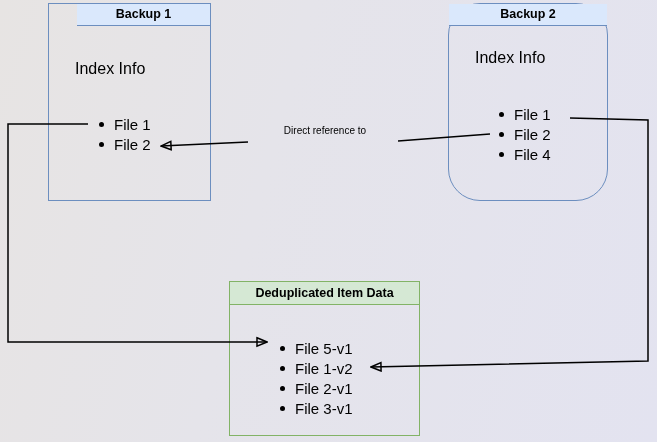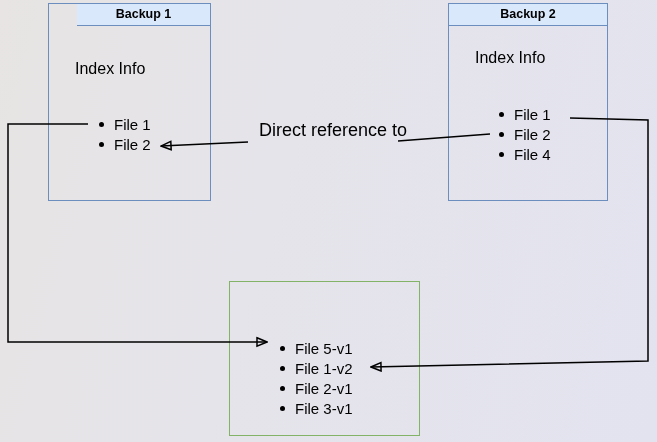--- a/index.html
+++ b/index.html
@@ -31,28 +31,28 @@
     position:absolute;left:26px;
     font-size:16px;white-space:nowrap;
   }
   .file-list{position:absolute;left:50px;}
   .file-row{height:20px;display:flex;align-items:center;}
   .bullet{width:5px;height:5px;border-radius:50%;background:#000;margin-right:10px;flex:none;}
   .file-label{font-size:15px;white-space:nowrap;}
   #backup1{left:48px;top:3px;width:163px;height:198px;padding-left:28px;}
   #backup1 .subtitle{top:56px;}
   #backup1 .file-list{top:110px;}
-  #backup2{left:448px;top:3px;width:160px;height:198px;}
+  #backup2{left:448px;top:3px;width:160px;height:198px;border-radius:32px;}
   #backup2 .subtitle{top:45px;}
   #backup2 .file-list{top:100px;}
   #dedup{left:229px;top:281px;width:191px;height:155px;}
   #dedup .file-list{top:56px;}
   #edge-label{
     position:absolute;left:243px;top:121px;width:164px;
-    text-align:right;font-size:18px;line-height:19px;
+    text-align:center;font-size:10px;line-height:19px;
     white-space:nowrap;
   }
   #connectors{
     position:absolute;left:0;top:0;width:657px;height:442px;
     pointer-events:none;
   }
   #connectors path{stroke:#000;stroke-width:1.5;fill:none;}
 </style>
 </head>
 <body>
@@ -87,20 +87,21 @@
         <span class="file-label">File 2</span>
       </div>
       <div class="file-row">
         <span class="bullet"></span>
         <span class="file-label">File 4</span>
       </div>
     </div>
   </div>
 
   <div class="node green" id="dedup">
+    <div class="node-title">Deduplicated Item Data</div>
     <div class="file-list">
       <div class="file-row">
         <span class="bullet"></span>
         <span class="file-label">File 5-v1</span>
       </div>
       <div class="file-row">
         <span class="bullet"></span>
         <span class="file-label">File 1-v2</span>
       </div>
       <div class="file-row">

